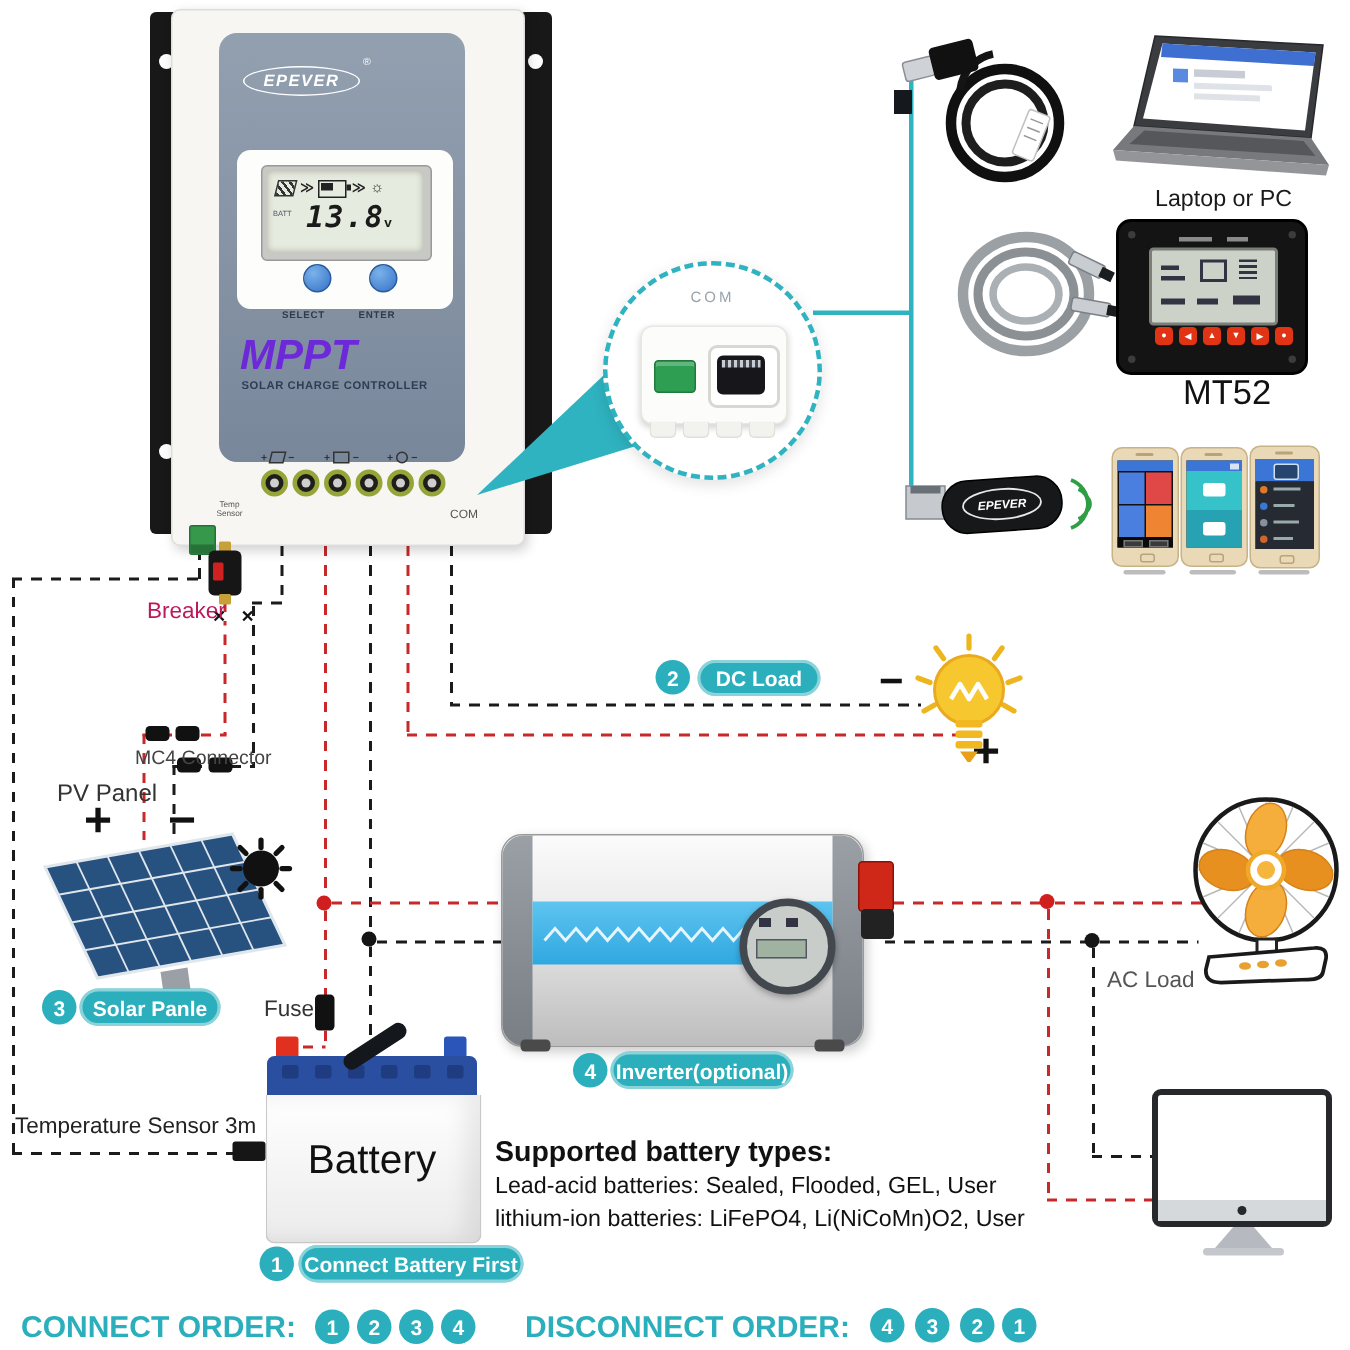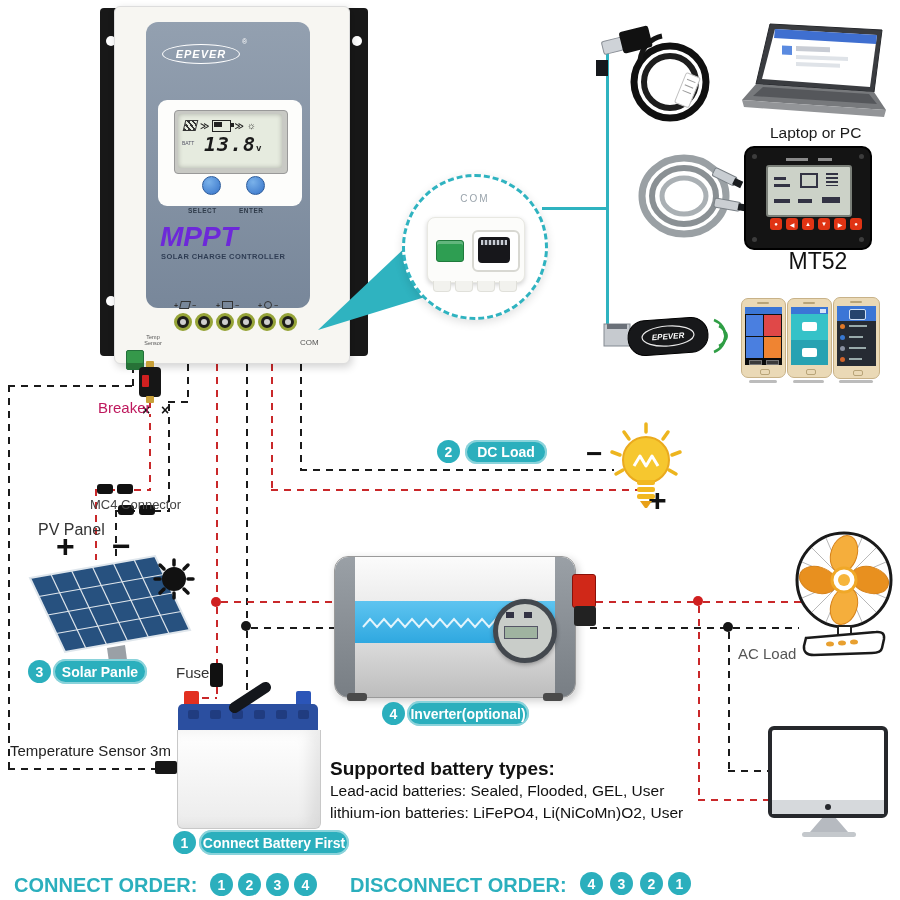--- a/index.html
+++ b/index.html
@@ -428,20 +428,21 @@
     <i style="position:absolute;left:32px;top:6px;width:11px;height:9px;background:#203c80;border-radius:2px;display:block;"></i>
     <i style="position:absolute;left:54px;top:6px;width:11px;height:9px;background:#203c80;border-radius:2px;display:block;"></i>
     <i style="position:absolute;left:76px;top:6px;width:11px;height:9px;background:#203c80;border-radius:2px;display:block;"></i>
     <i style="position:absolute;left:98px;top:6px;width:11px;height:9px;background:#203c80;border-radius:2px;display:block;"></i>
     <i style="position:absolute;left:120px;top:6px;width:11px;height:9px;background:#203c80;border-radius:2px;display:block;"></i>
   </div>
   <div class="abs" style="left:226px;top:692px;width:48px;height:11px;background:#14171c;border-radius:6px;transform:rotate(-33deg);z-index:6;"></div>
   <div class="abs" style="left:177px;top:730px;width:142px;height:98px;background:linear-gradient(180deg,#ffffff,#ebebeb);
               border:1px solid #c8c8c8;border-top:none;border-radius:0 0 6px 6px;z-index:5;
               box-shadow:inset -10px 0 14px rgba(0,0,0,.08);"></div>
+  <div class="abs" style="left:177px;top:758px;width:142px;text-align:center;font-size:27px;color:#111;z-index:6;">Battery</div>
   <div class="bnum" style="left:173px;top:831px;">1</div>
   <div class="bpill" style="left:199px;top:830px;width:150px;height:25px;">Connect Battery First</div>
 
   <div class="abs" style="left:334px;top:556px;width:240px;height:140px;border-radius:14px;z-index:4;
               background:linear-gradient(180deg,#fbfbfb 0%,#e7e7e7 45%,#bdbdbd 100%);border:1px solid #9a9a9a;
               box-shadow:2px 3px 8px rgba(0,0,0,.2);">
     <div style="position:absolute;left:0;top:0;width:20px;height:140px;background:linear-gradient(180deg,#9aa0a6,#787e84);border-radius:14px 0 0 14px;"></div>
     <div style="position:absolute;right:0;top:0;width:20px;height:140px;background:linear-gradient(180deg,#9aa0a6,#787e84);border-radius:0 14px 14px 0;"></div>
     <div style="position:absolute;left:20px;top:44px;width:200px;height:42px;background:linear-gradient(180deg,#5ec4f0,#2fa8e0);">
       <svg width="200" height="42">

